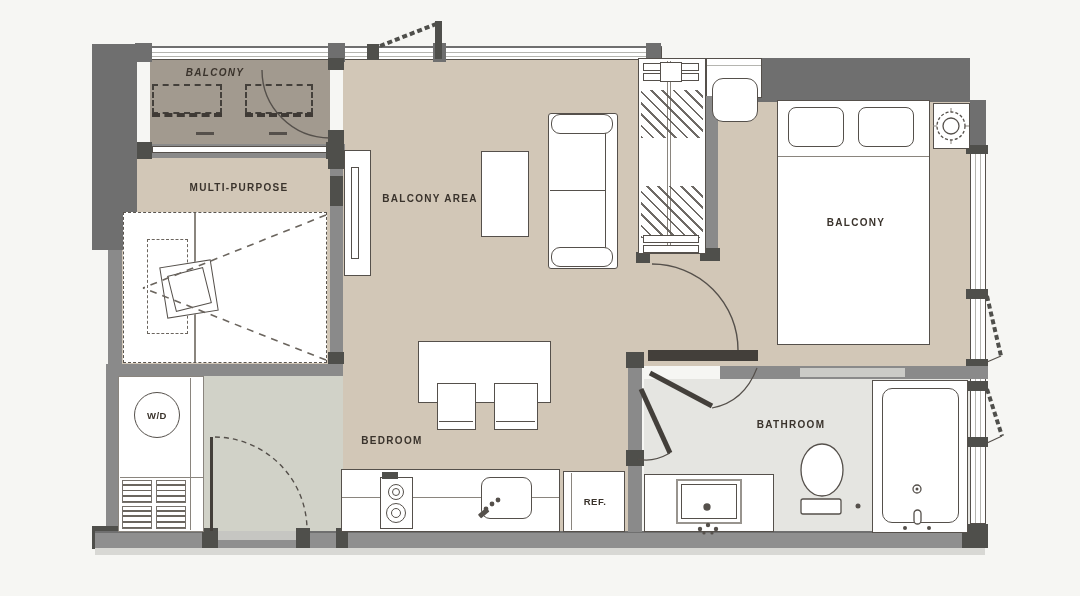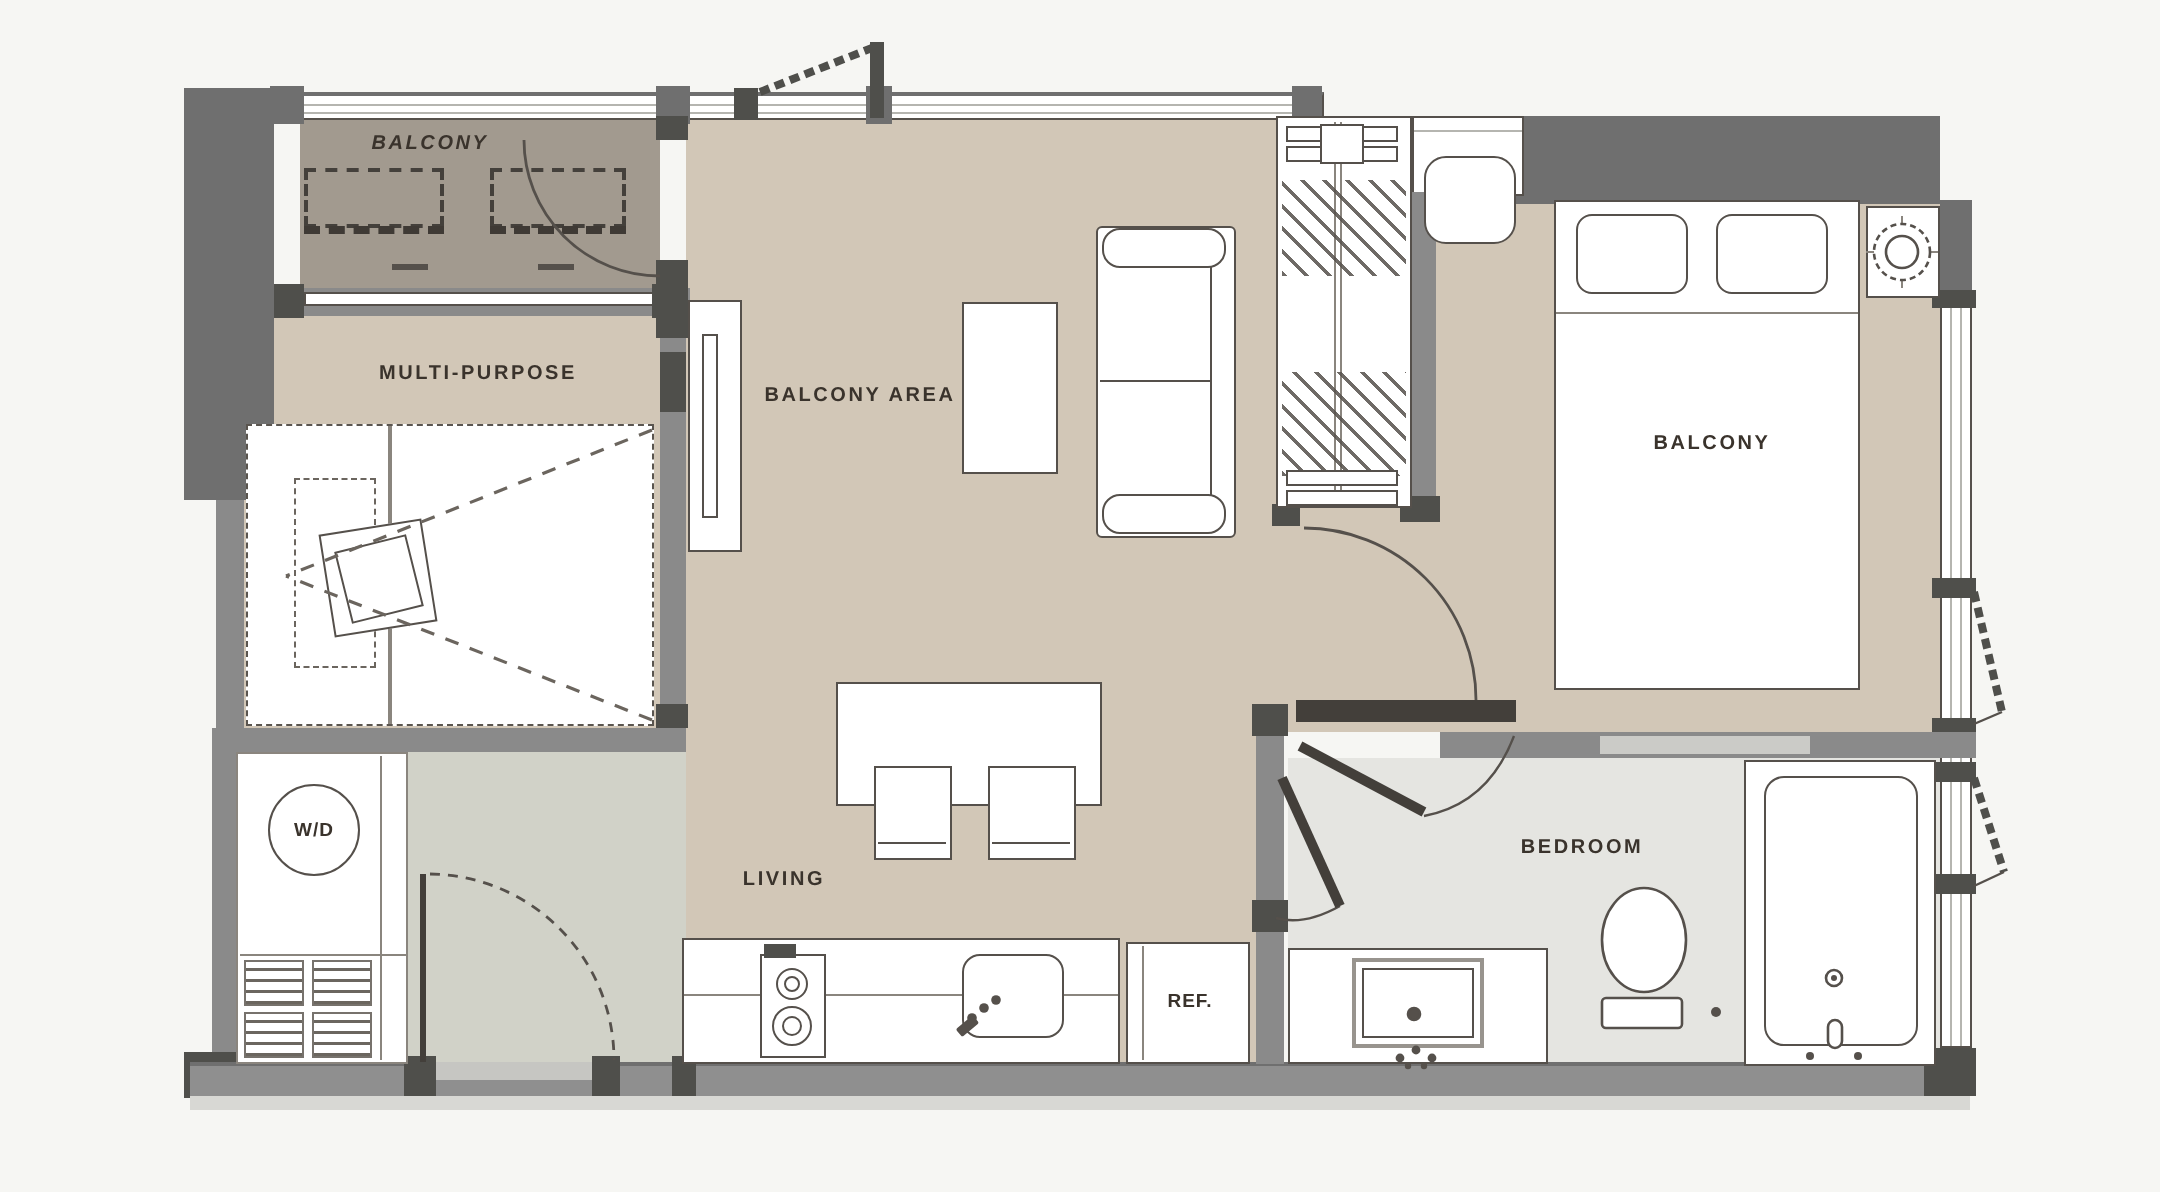--- a/index.html
+++ b/index.html
@@ -257,17 +257,17 @@
       <rect class="fix" x="914" y="510" width="7" height="14" rx="3.5"></rect>
       <circle class="dot" cx="905" cy="528" r="2"></circle>
       <circle class="dot" cx="929" cy="528" r="2"></circle>
     </g>
   </svg>
 
   <div class="lbl" style="left:215px;top:72px;font-size:10px;font-style:italic;">BALCONY</div>
   <div class="lbl" style="left:239px;top:187px;">MULTI-PURPOSE</div>
   <div class="lbl" style="left:430px;top:198px;">BALCONY AREA</div>
   <div class="lbl" style="left:856px;top:222px;">BALCONY</div>
-  <div class="lbl" style="left:392px;top:440px;">LIVING</div>
-  <div class="lbl" style="left:791px;top:424px;">BEDROOM</div>
+  <div class="lbl" style="left:392px;top:440px;">BEDROOM</div>
+  <div class="lbl" style="left:791px;top:424px;">BATHROOM</div>
   <div class="lbl lbl-sm" style="left:595px;top:501px;">REF.</div>
 
 </div>
 
 </body></html>

